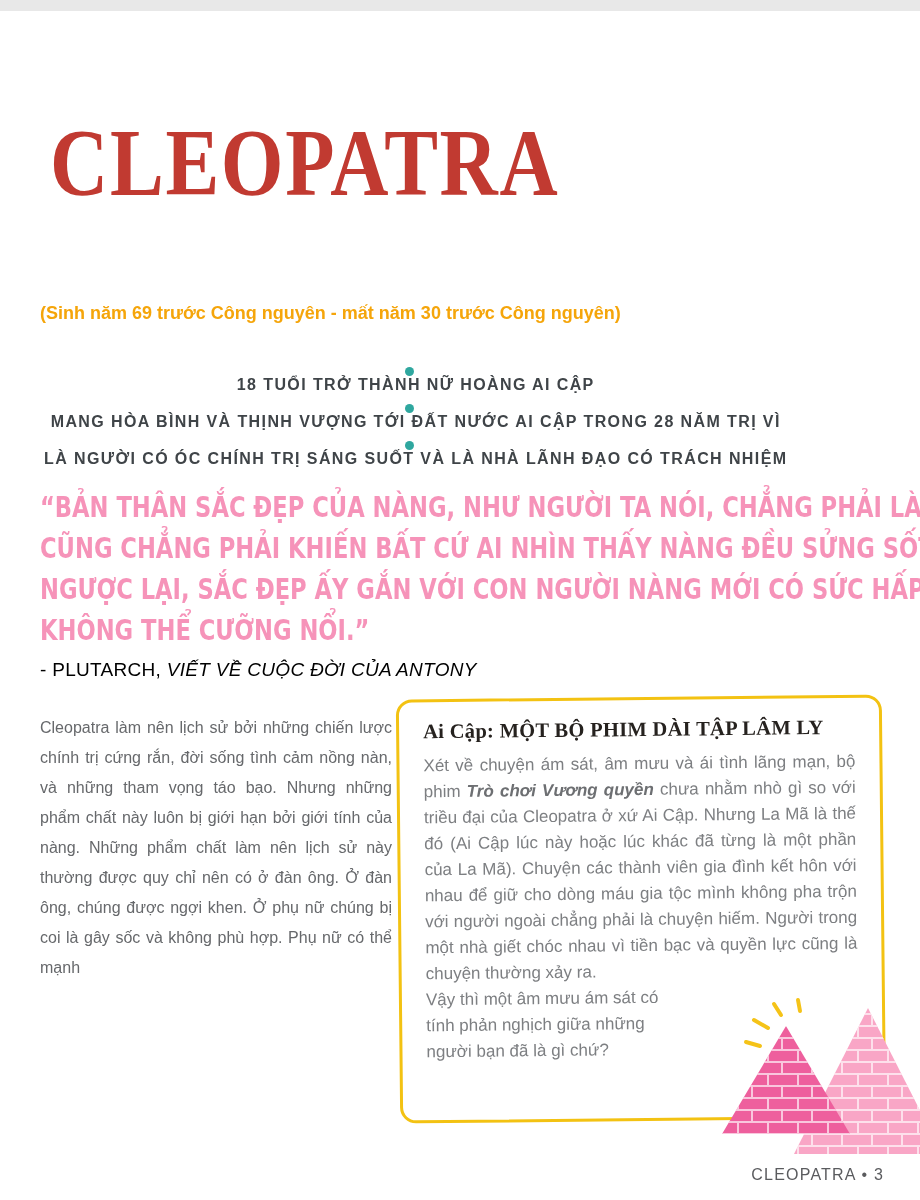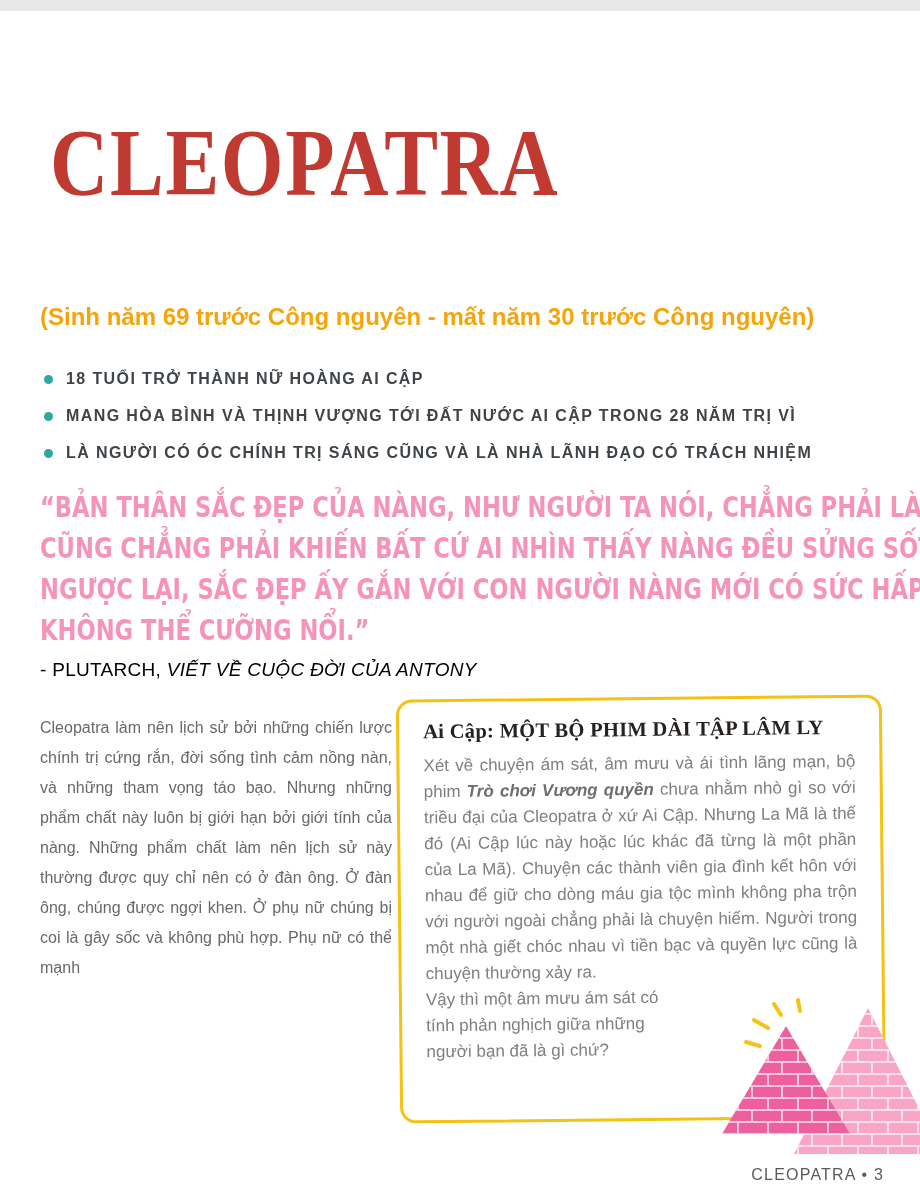--- a/index.html
+++ b/index.html
@@ -23,25 +23,25 @@
     white-space:nowrap;
   }
   .subtitle{
     position:absolute;left:40px;top:248px;
     font-size:25px;font-weight:bold;
     letter-spacing:.3px;
     color:#43474b;
   }
   .lifespan{
     position:absolute;left:40px;top:292px;
-    font-size:24px;font-weight:bold;
+    font-size:18px;font-weight:bold;
     color:var(--accent-yellow);
   }
   .bullets{position:absolute;left:44px;top:356px;}
-  .bullet-row{display:flex;align-items:center;margin-bottom:13px;height:24px;}
+  .bullet-row{display:flex;align-items:center;margin-bottom:13px;height:24px;flex-direction:column;}
   .bullet-dot{
     width:9px;height:9px;border-radius:50%;
     background:var(--teal);
     margin-right:13px;flex:none;
   }
   .bullet-text{
     font-size:16px;font-weight:bold;
     letter-spacing:1.4px;
     color:#3f4448;
     white-space:nowrap;
@@ -122,21 +122,21 @@
     <div class="bullet-row">
       <span class="bullet-dot"></span>
       <span class="bullet-text">18 TUỔI TRỞ THÀNH NỮ HOÀNG AI CẬP</span>
     </div>
     <div class="bullet-row">
       <span class="bullet-dot"></span>
       <span class="bullet-text">MANG HÒA BÌNH VÀ THỊNH VƯỢNG TỚI ĐẤT NƯỚC AI CẬP TRONG 28 NĂM TRỊ VÌ</span>
     </div>
     <div class="bullet-row">
       <span class="bullet-dot"></span>
-      <span class="bullet-text">LÀ NGƯỜI CÓ ÓC CHÍNH TRỊ SÁNG CŨNG VÀ LÀ NHÀ LÃNH ĐẠO CÓ TRÁCH NHIỆM</span>
+      <span class="bullet-text">LÀ NGƯỜI CÓ ÓC CHÍNH TRỊ SÁNG SUỐT VÀ LÀ NHÀ LÃNH ĐẠO CÓ TRÁCH NHIỆM</span>
     </div>
   </div>
 
   <div class="quote">
     <div class="quote-line">“BẢN THÂN SẮC ĐẸP CỦA NÀNG, NHƯ NGƯỜI TA NÓI, CHẲNG PHẢI LÀ VÔ SONG,</div>
     <div class="quote-line">CŨNG CHẲNG PHẢI KHIẾN BẤT CỨ AI NHÌN THẤY NÀNG ĐỀU SỬNG SỐT, MÀ</div>
     <div class="quote-line">NGƯỢC LẠI, SẮC ĐẸP ẤY GẮN VỚI CON NGƯỜI NÀNG MỚI CÓ SỨC HẤP DẪN</div>
     <div class="quote-line">KHÔNG THỂ CƯỠNG NỔI.”</div>
   </div>
 

